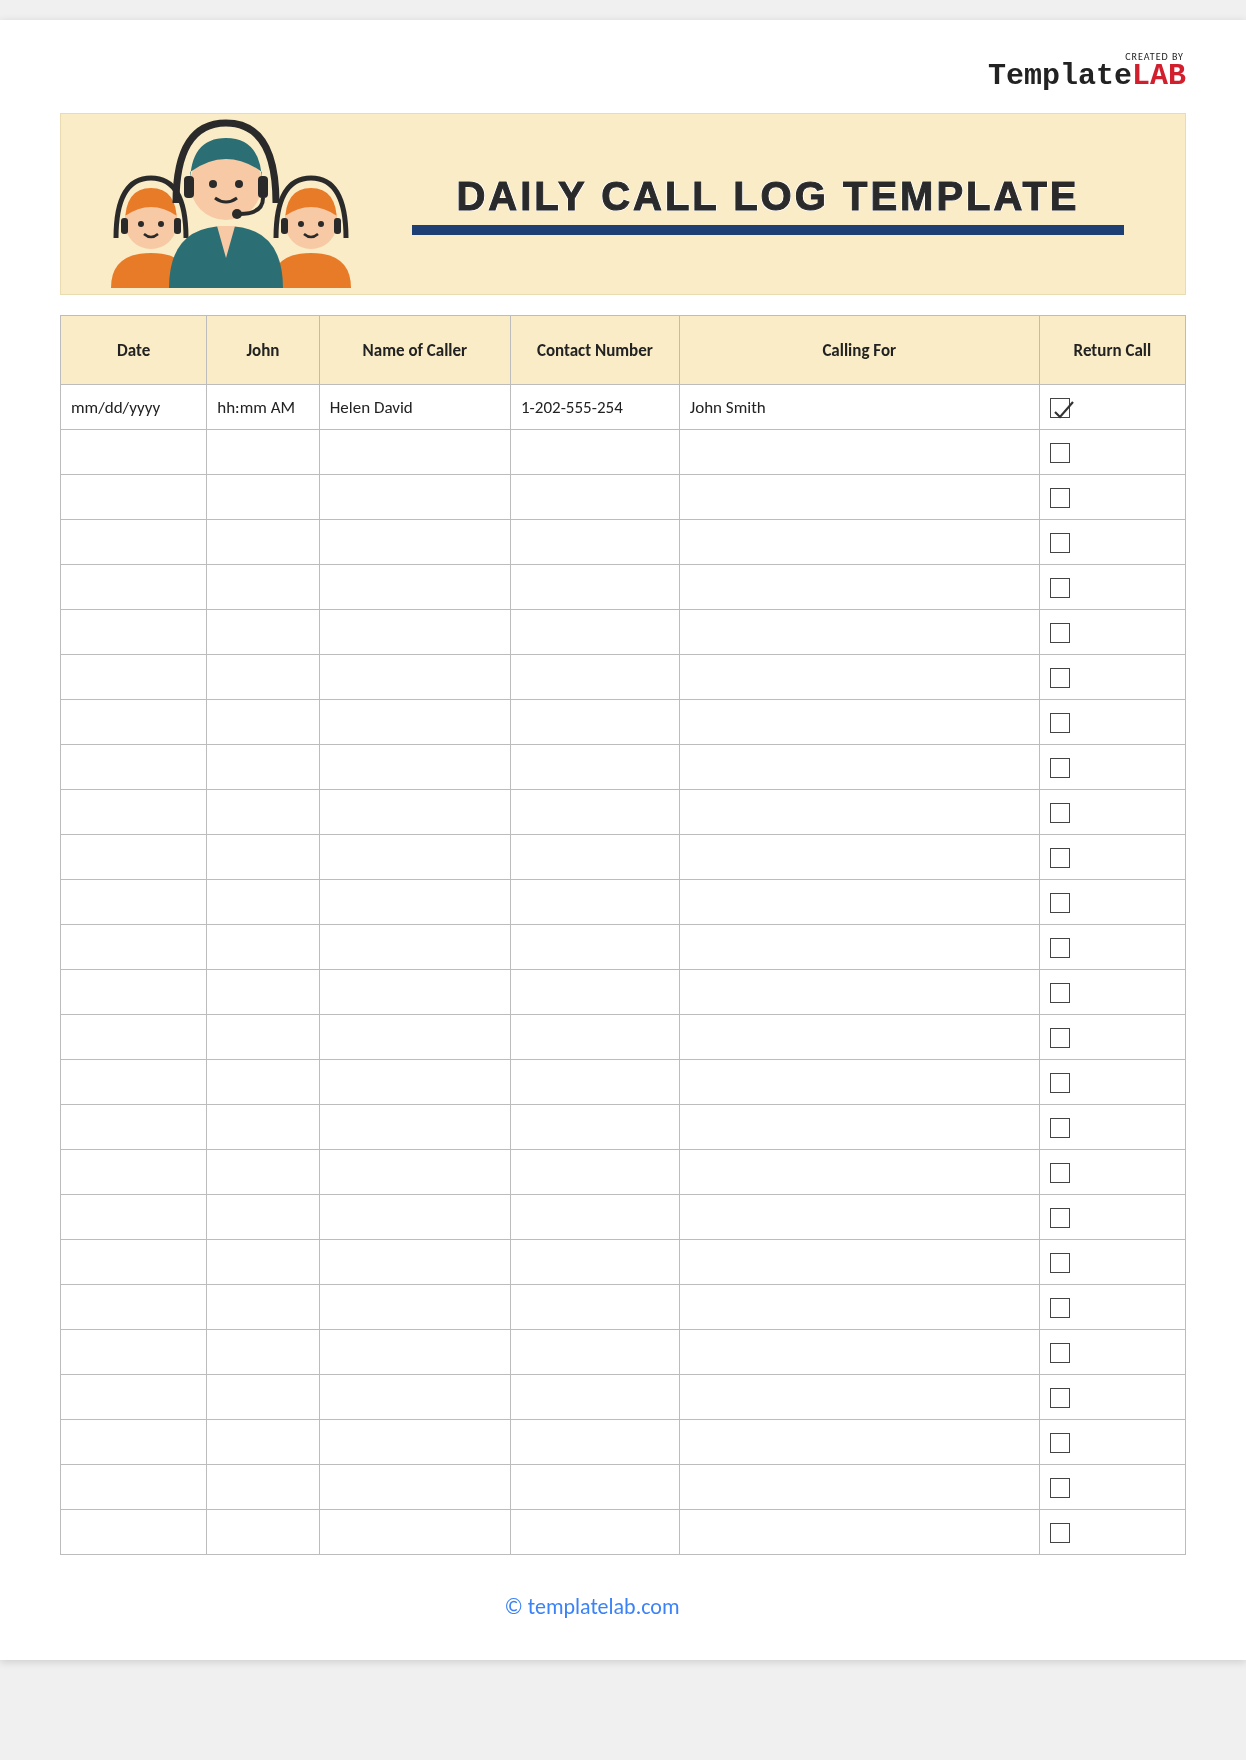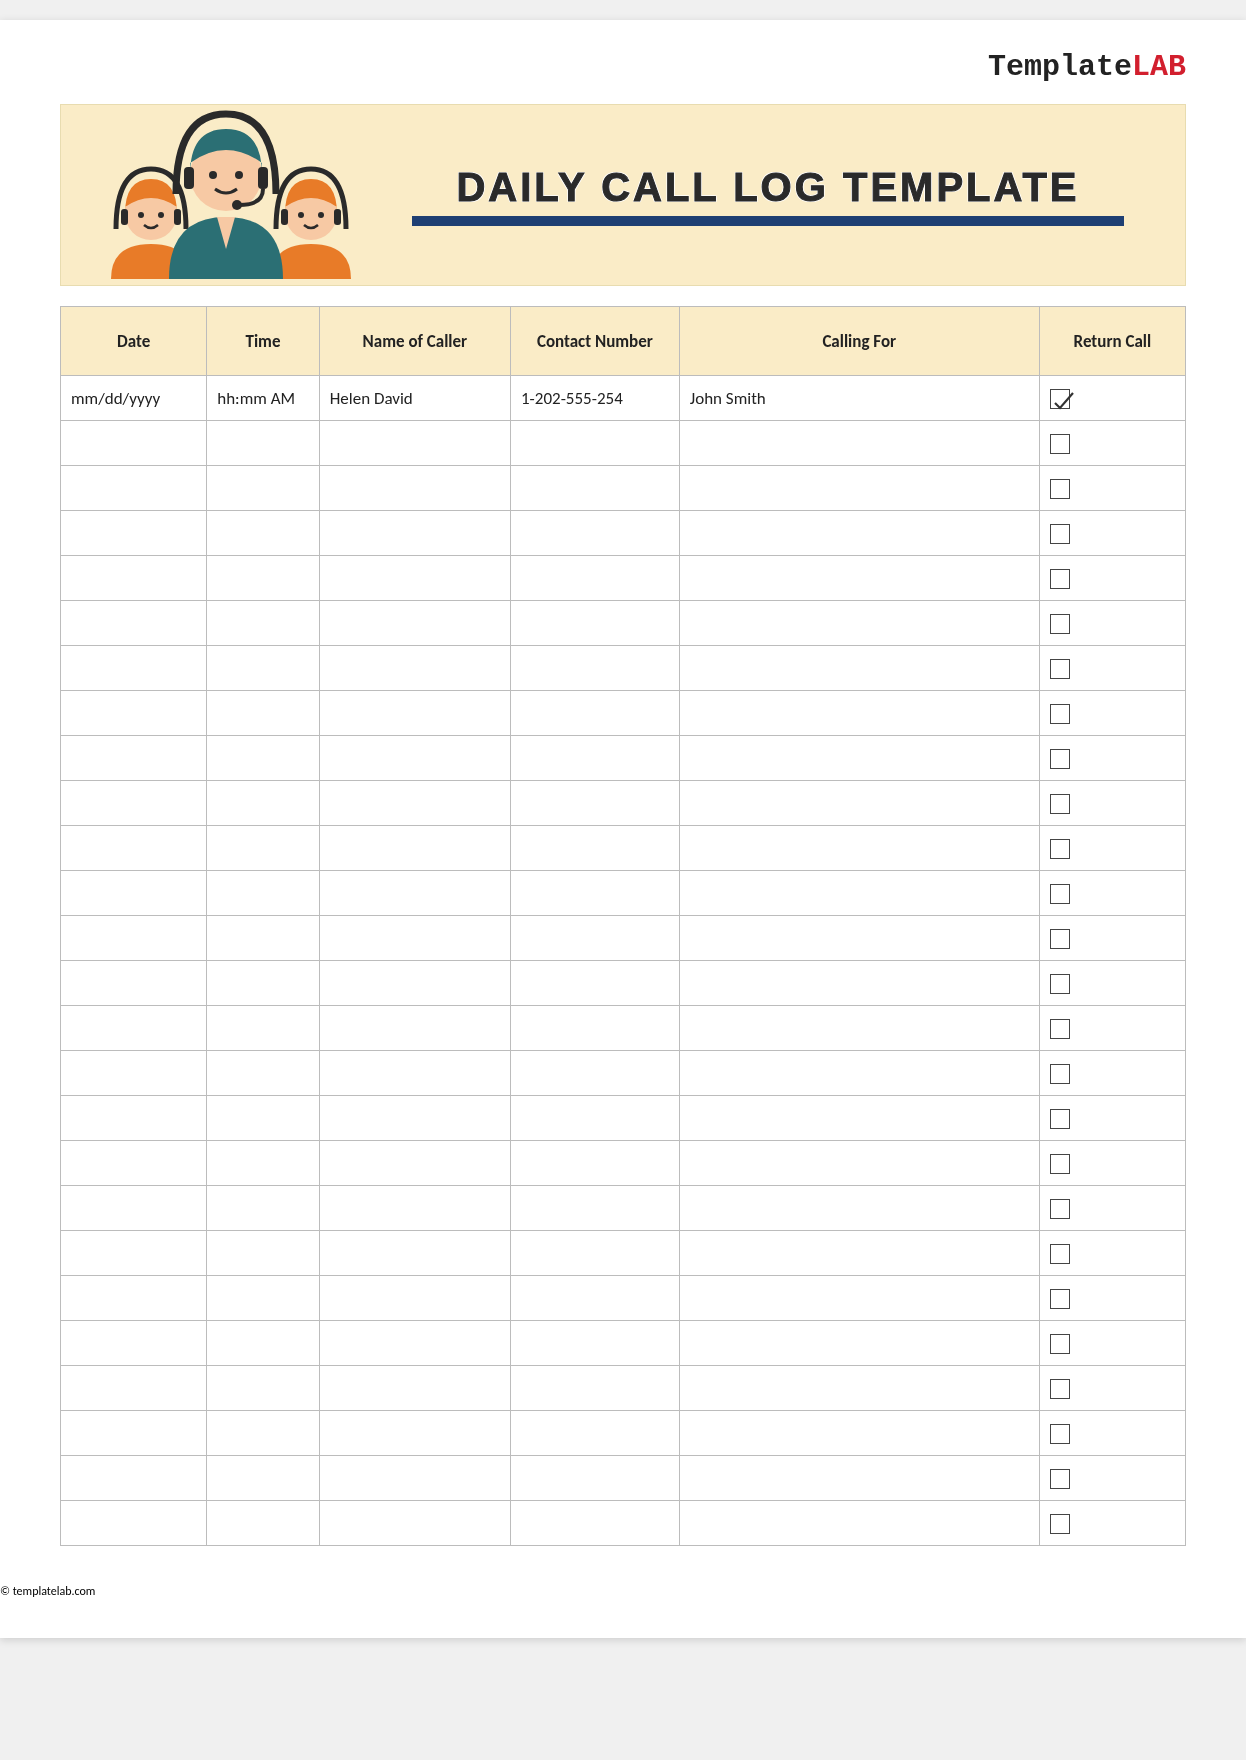--- a/index.html
+++ b/index.html
@@ -112,35 +112,36 @@
   .checkbox {
     display: inline-block;
     width: 20px;
     height: 20px;
     border: 1.5px solid #444;
     position: relative;
     vertical-align: middle;
     box-sizing: border-box;
   }
   .footer {
-    text-align: left;
+    text-align: center;
     padding: 30px 62px 0 0;
-    font-size: 12px;
-    color: #000000;
+    font-size: 22px;
+    color: #3b82f6;
   }
 
   
   .illus svg { position:absolute; left:10px; top:-6px; }
 </style>
 </head>
 <body>
 
 <div class="page">
 
   <div class="brand">
+    <span class="created">CREATED BY</span>
     <span class="logo">
       <span>Template</span><span class="lab">LAB</span>
     </span>
   </div>
 
   <div class="banner">
     <div class="illus">
       <svg width="310" height="190" viewBox="0 0 310 190">
 
         <g transform="translate(30,60)">
@@ -194,21 +195,21 @@
       <col class="c-date">
         <col class="c-time">
         <col class="c-name">
       <col class="c-contact">
         <col class="c-for">
         <col class="c-return">
     </colgroup>
     <thead>
       <tr>
         <th>Date</th>
-        <th>Time</th>
+        <th>John</th>
         <th>Name of Caller</th>
         <th>Contact Number</th>
         <th>Calling For</th>
         <th>Return Call</th>
       </tr>
     </thead>
     <tbody id="log-body">
     <tr>
           <td>mm/dd/yyyy</td>
           <td>hh:mm AM</td>

